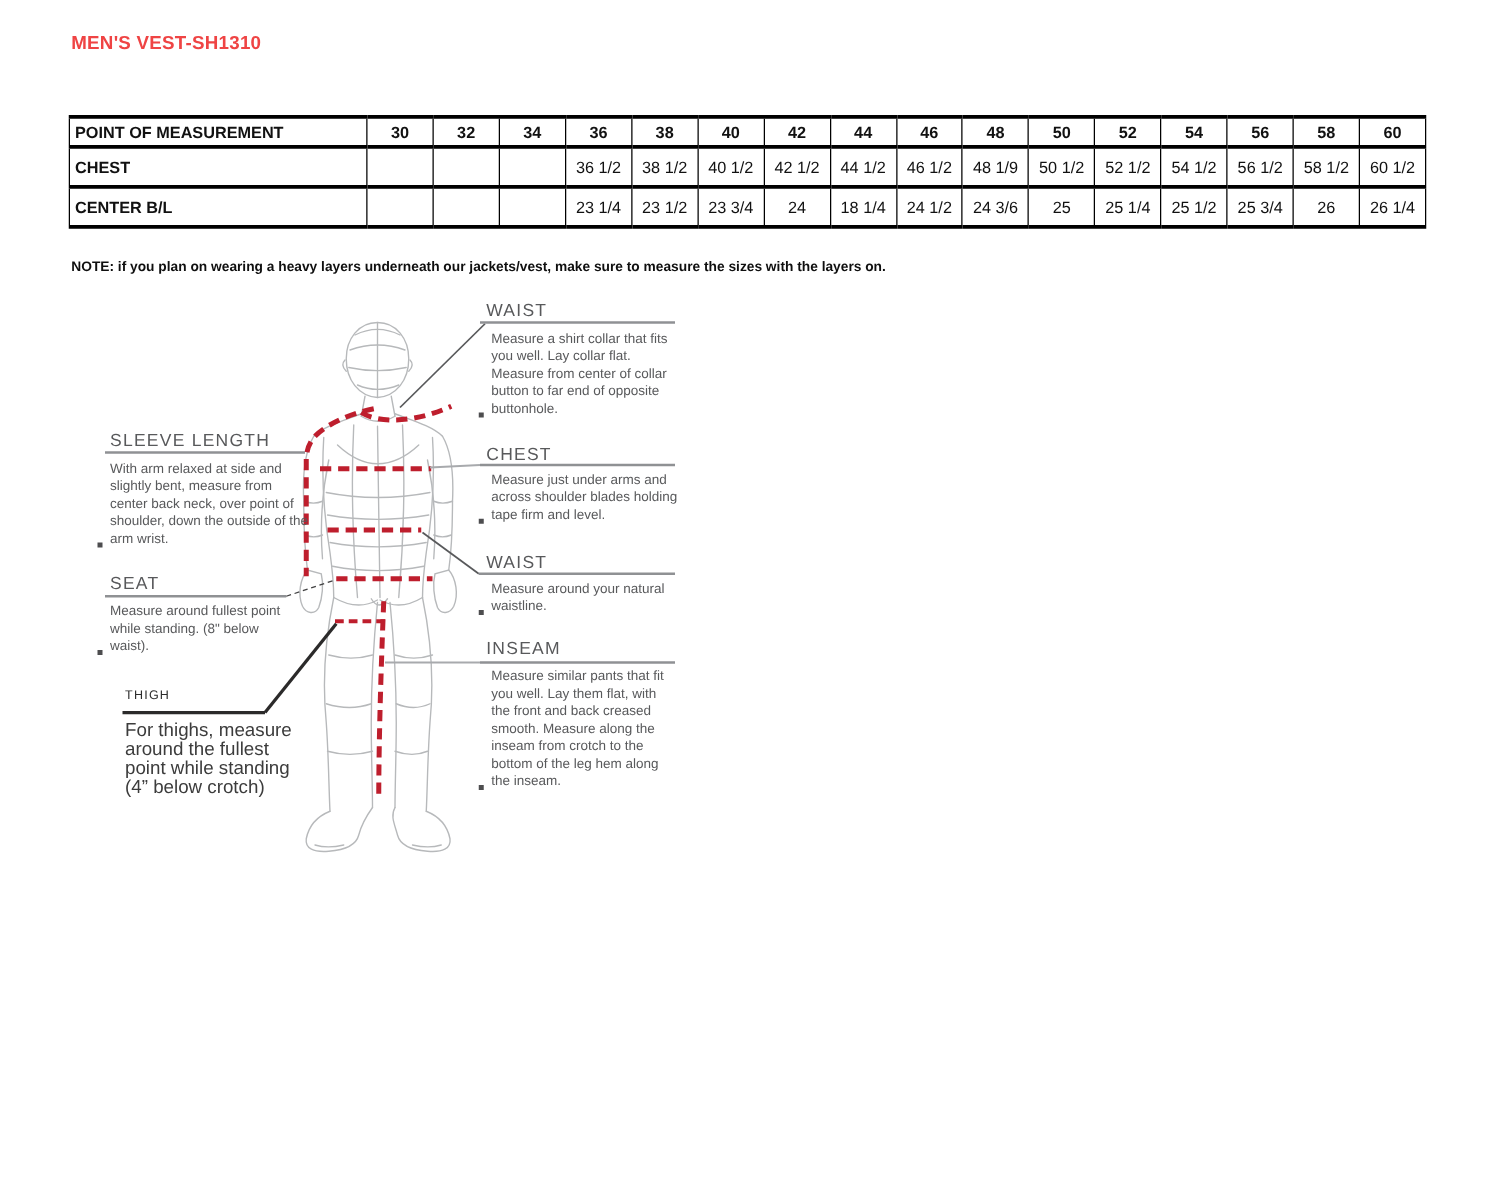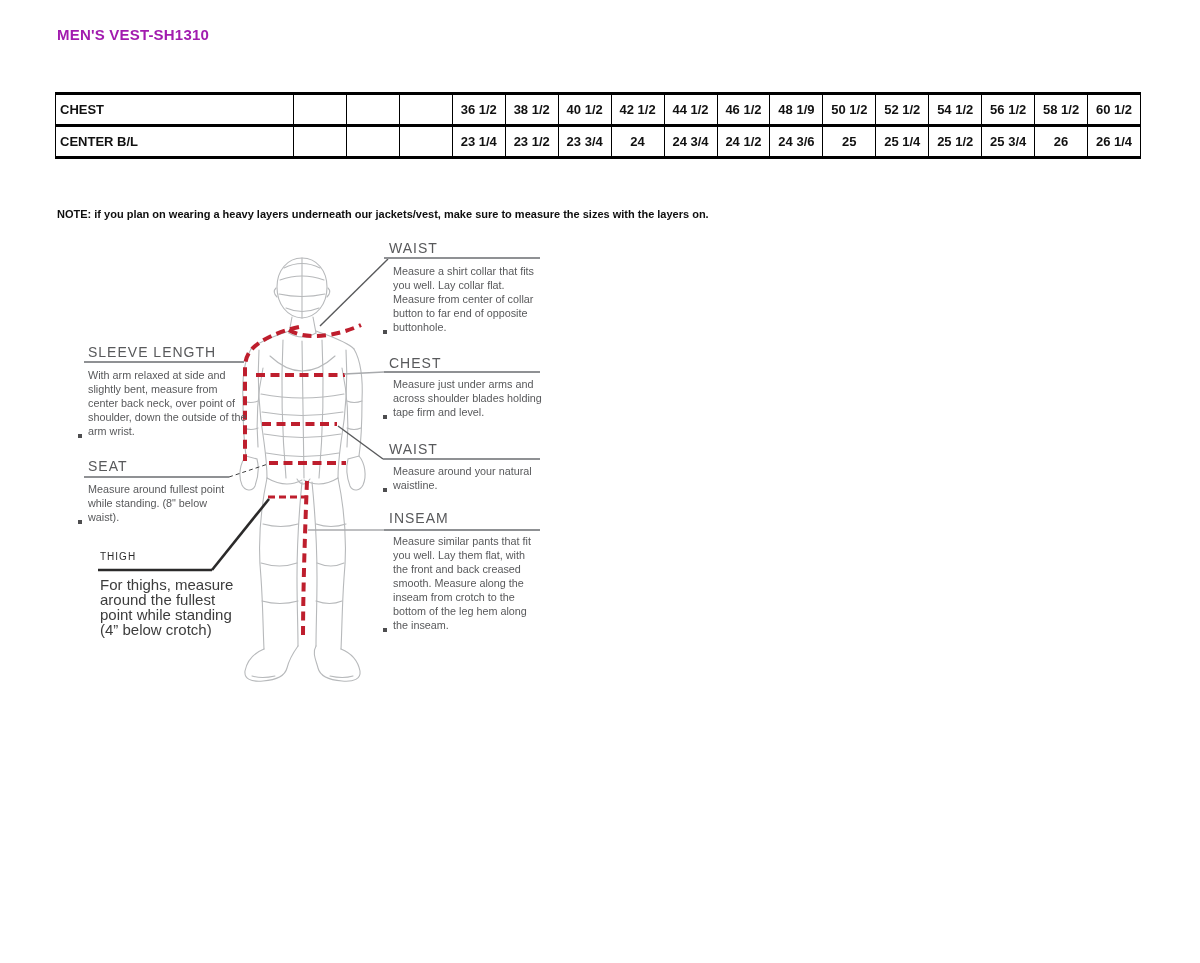--- a/index.html
+++ b/index.html
@@ -2,32 +2,32 @@
 <html><head>
 <meta charset="utf-8">
 <style>
   html,body{margin:0;padding:0;}
   body{
     width:1200px;height:963px;position:relative;background:#ffffff;overflow:hidden;
     font-family:"Liberation Sans",sans-serif;
     --c-measure:#be1e2d;--c-figure:#b7b9bb;--c-gray:#58595b;--c-black:#231f20;
   }
   .doc-title{
-    position:absolute;left:57px;top:26px;font-size:15px;font-weight:bold;color:#a21caf;
+    position:absolute;left:57px;top:26px;font-size:15px;font-weight:bold;color:#ef4444;
     letter-spacing:.2px;
   }
   
   .size-table-wrap{position:absolute;left:55px;top:92px;}
   table{border-collapse:collapse;table-layout:fixed;width:1086px;}
   th,td{
     border:solid #000;border-width:3px 1.5px;overflow:hidden;white-space:nowrap;
     font-size:13px;color:#111;text-align:center;vertical-align:middle;padding:0 2px;
   }
   tr.hdr th{height:21px;font-weight:bold;}
-  tr.data td{height:29px;font-weight:bold;}
+  tr.data td{height:29px;font-weight:normal;}
   .rowlabel{text-align:left;font-weight:bold !important;padding-left:4px;width:231px;}
   
   .note{
     position:absolute;left:57px;top:208px;font-size:11px;font-weight:bold;color:#0f0f0f;
     width:1100px;
   }
   
   .diagram-svg{position:absolute;left:0;top:0;pointer-events:none;}
   .fig path{stroke:var(--c-figure);stroke-width:1.1;fill:none;stroke-linecap:round;}
   .red{stroke:var(--c-measure);stroke-width:4;stroke-dasharray:9 5.5;fill:none;}
@@ -49,20 +49,39 @@
   .bullet{flex:none;width:4px;height:4px;background:#4d4d4f;margin:5px 6px 0 0;}
 </style>
 </head>
 <body style="--c-measure: #be1e2d; --c-figure: #b7b9bb; --c-gray: #58595b; --c-black: #231f20;">
 
 <div class="doc-title">MEN'S VEST-SH1310</div>
 
 <div class="size-table-wrap">
   <table>
       <tbody>
+        <tr class="hdr">
+          <th class="rowlabel">POINT OF MEASUREMENT</th>
+          <th>30</th>
+          <th>32</th>
+          <th>34</th>
+          <th>36</th>
+          <th>38</th>
+          <th>40</th>
+          <th>42</th>
+          <th>44</th>
+          <th>46</th>
+          <th>48</th>
+          <th>50</th>
+          <th>52</th>
+          <th>54</th>
+          <th>56</th>
+          <th>58</th>
+          <th>60</th>
+        </tr>
         <tr class="data">
           <td class="rowlabel">CHEST</td>
           <td></td>
           <td></td>
           <td></td>
           <td>36 1/2</td>
           <td>38 1/2</td>
           <td>40 1/2</td>
           <td>42 1/2</td>
           <td>44 1/2</td>
@@ -77,21 +96,21 @@
         </tr>
         <tr class="data">
           <td class="rowlabel">CENTER B/L</td>
           <td></td>
           <td></td>
           <td></td>
           <td>23 1/4</td>
           <td>23 1/2</td>
           <td>23 3/4</td>
           <td>24</td>
-          <td>24 3/4</td>
+          <td>18 1/4</td>
           <td>24 1/2</td>
           <td>24 3/6</td>
           <td>25</td>
           <td>25 1/4</td>
           <td>25 1/2</td>
           <td>25 3/4</td>
           <td>26</td>
           <td>26 1/4</td>
         </tr>
       </tbody>

